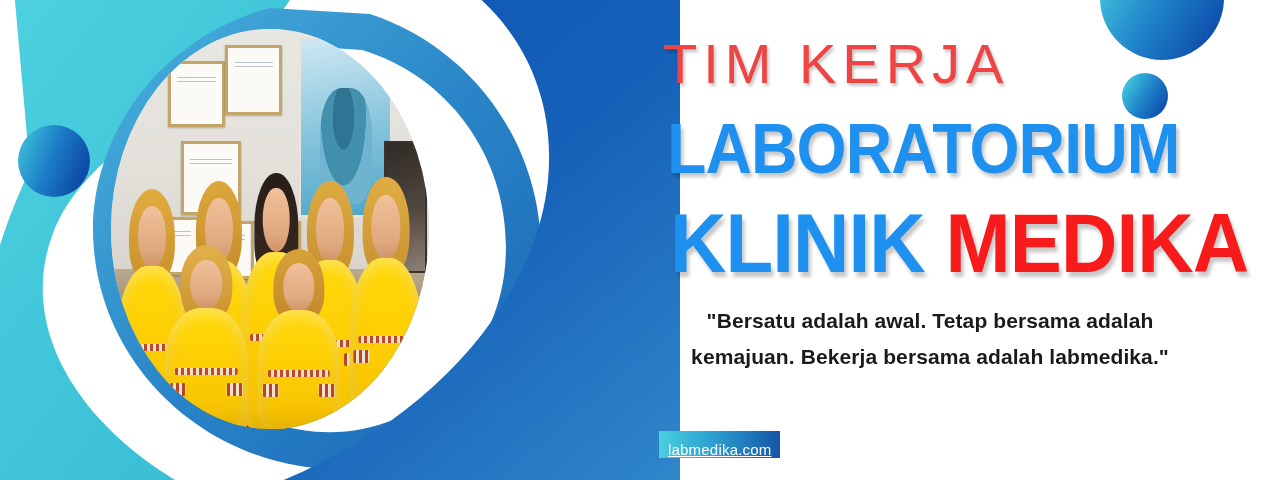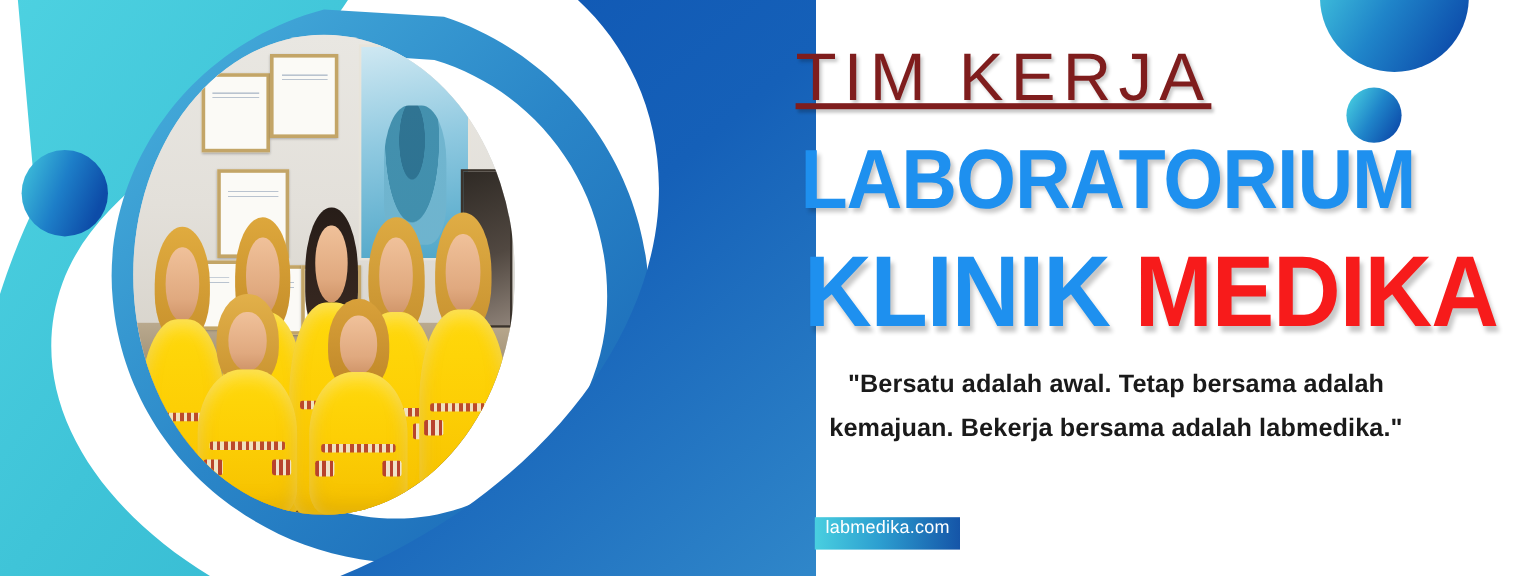--- a/index.html
+++ b/index.html
@@ -154,25 +154,24 @@
     height: 480px;
   }
 
   .tim-kerja {
     position: absolute;
     left: 13px;
     top: 36px;
     font-size: 56px;
     font-weight: 300;
     letter-spacing: 6px;
-    color: #7f1d1d;
+    color: #ef4444;
     text-shadow: 2px 3px 3px rgba(0,0,0,.22);
     line-height: 1;
     white-space: nowrap;
-    text-decoration: underline;
   }
 
   .laboratorium {
     position: absolute;
     left: 17px;
     top: 114px;
     font-size: 70px;
     font-weight: bold;
     letter-spacing: -1px;
     color: #1e90ef;
@@ -207,30 +206,31 @@
     font-size: 21px;
     font-weight: bold;
     color: #1a1a1a;
     line-height: 1.72;
     text-align: center;
     letter-spacing: .1px;
   }
 
   .site-badge {
     position: absolute;
-    left: 29px;
+    left: 9px;
     top: 431px;
     height: 27px;
     padding: 0 9px;
     display: flex;
-    align-items: flex-start;
+    align-items: flex-end;
     font-size: 15px;
     color: #ffffff;
     letter-spacing: .2px;
     background: linear-gradient(90deg,#49cfe0 0%, #2c9ed0 45%, #1555a8 100%);
+    text-decoration: underline;
   }
 </style>
 </head>
 <body>
 
 <div id="banner">
 
   <div id="graphic">
     <svg viewBox="0 0 680 480" xmlns="http://www.w3.org/2000/svg">
       <defs>

